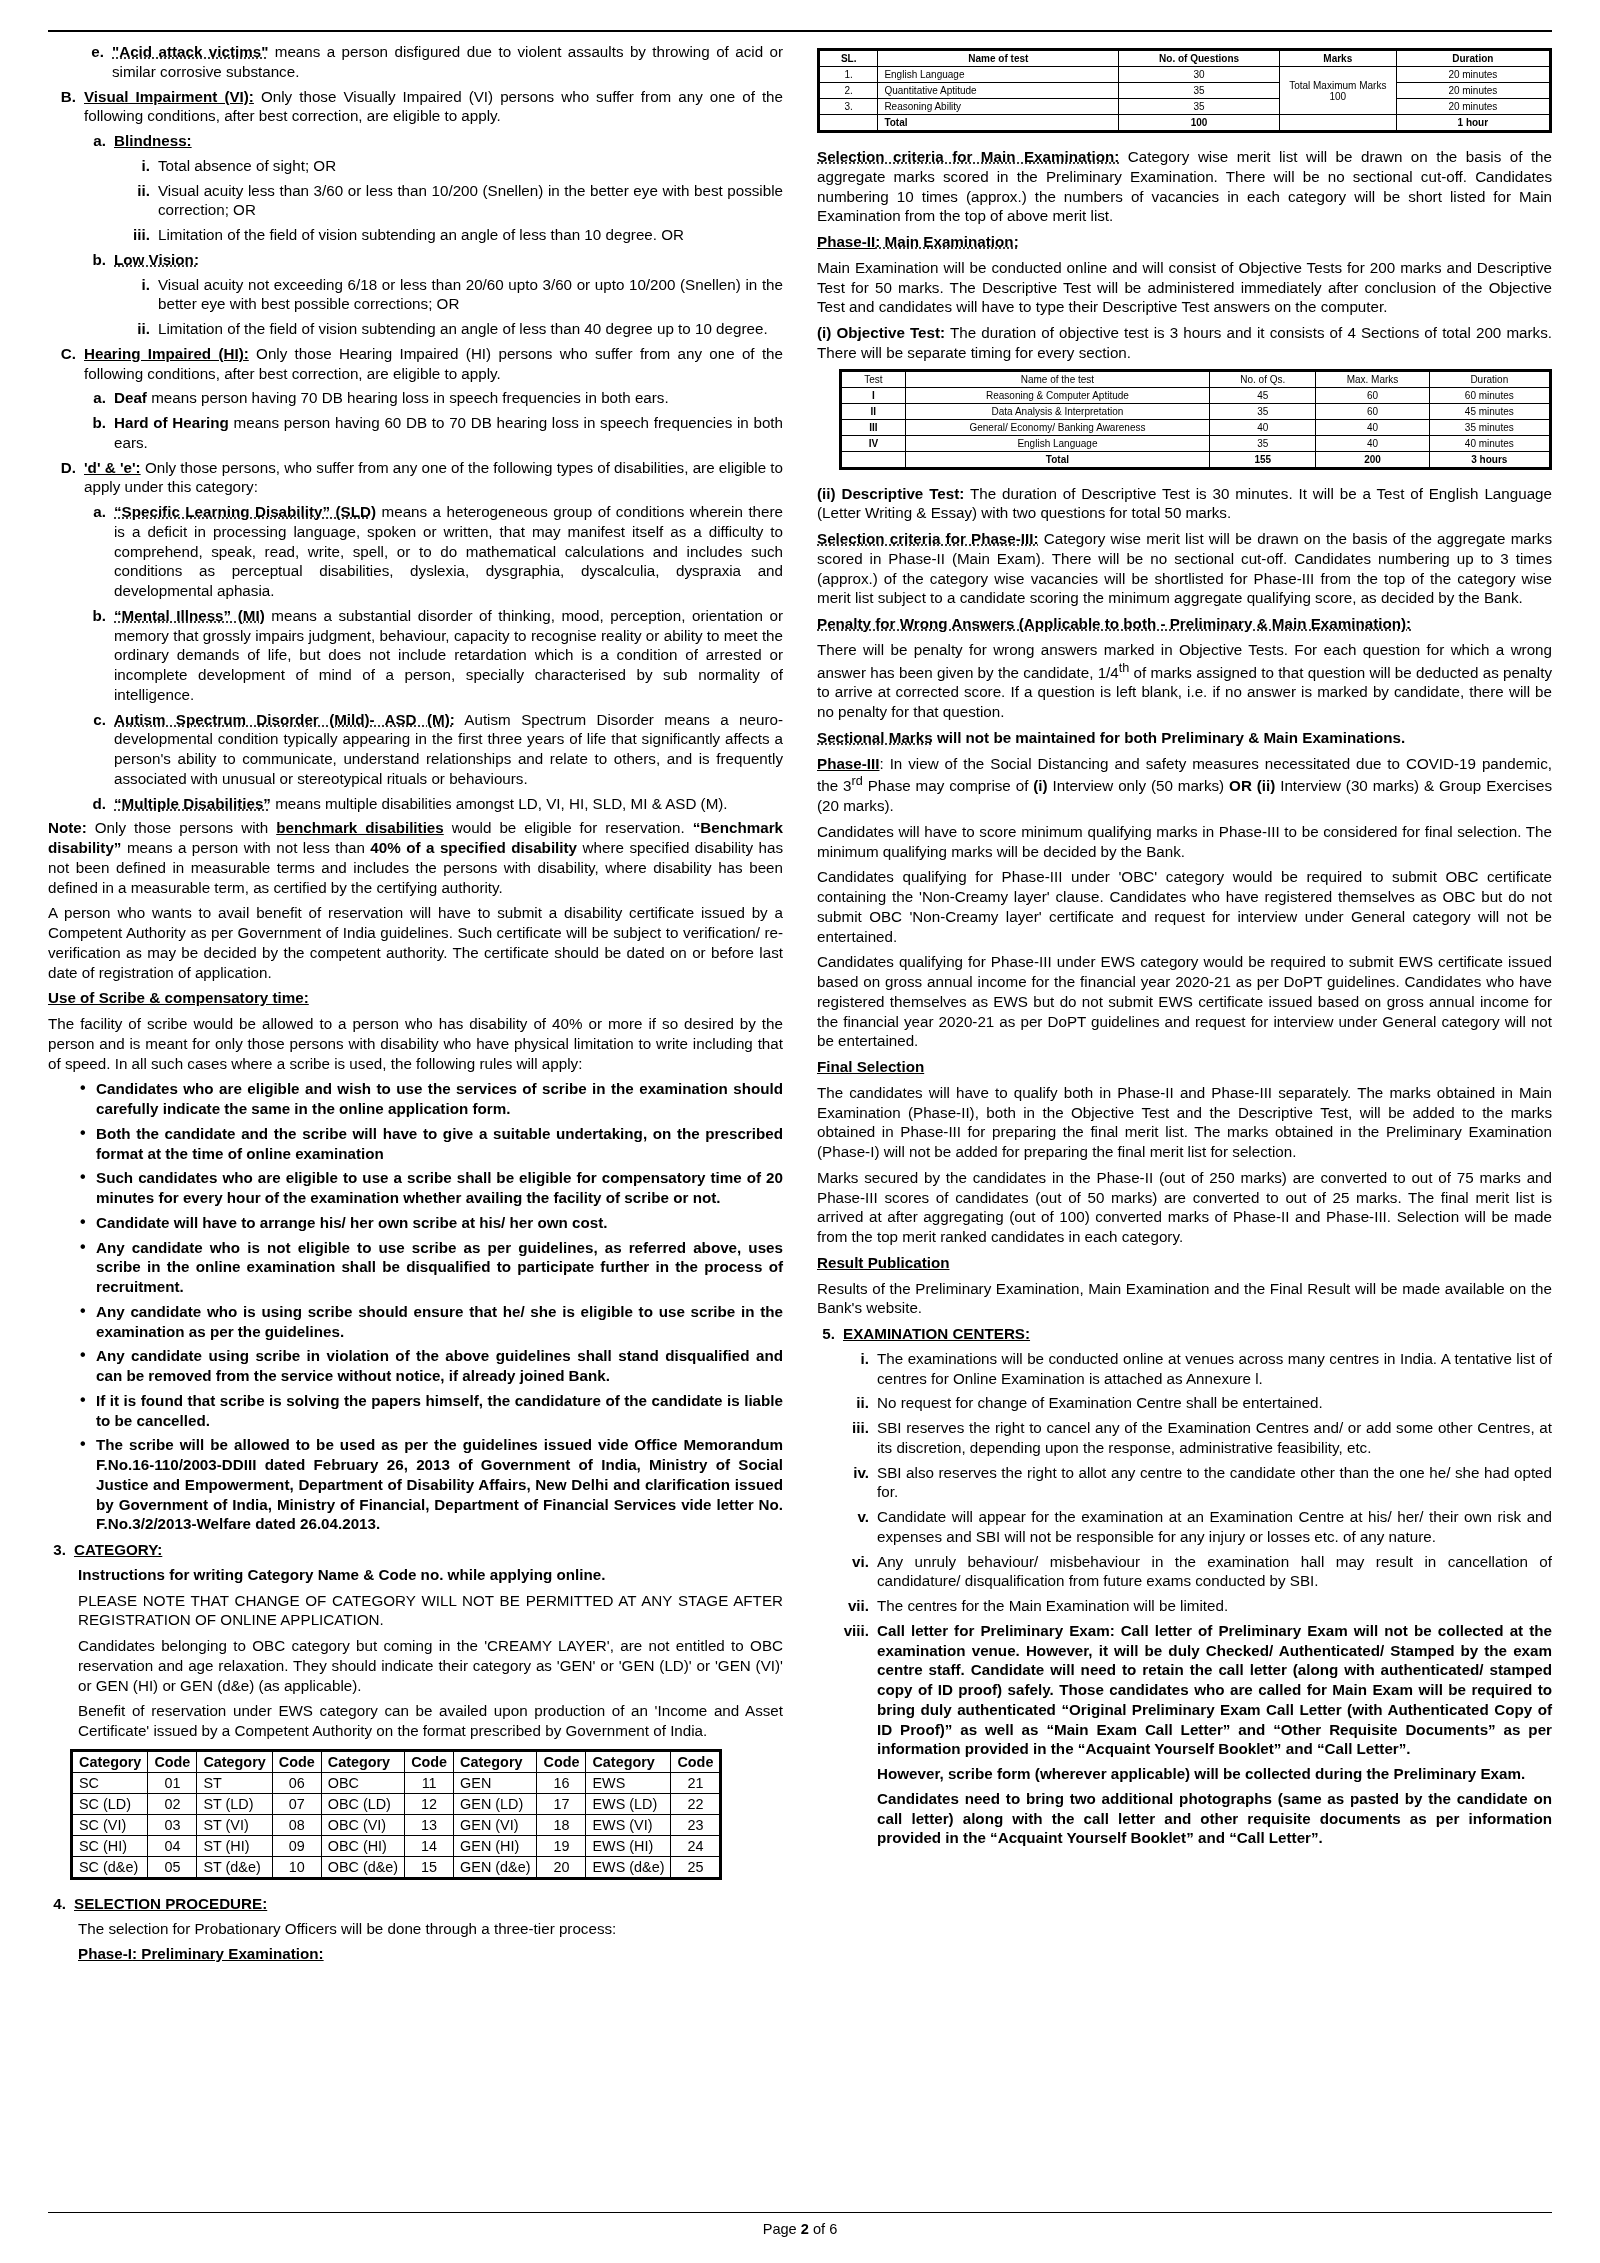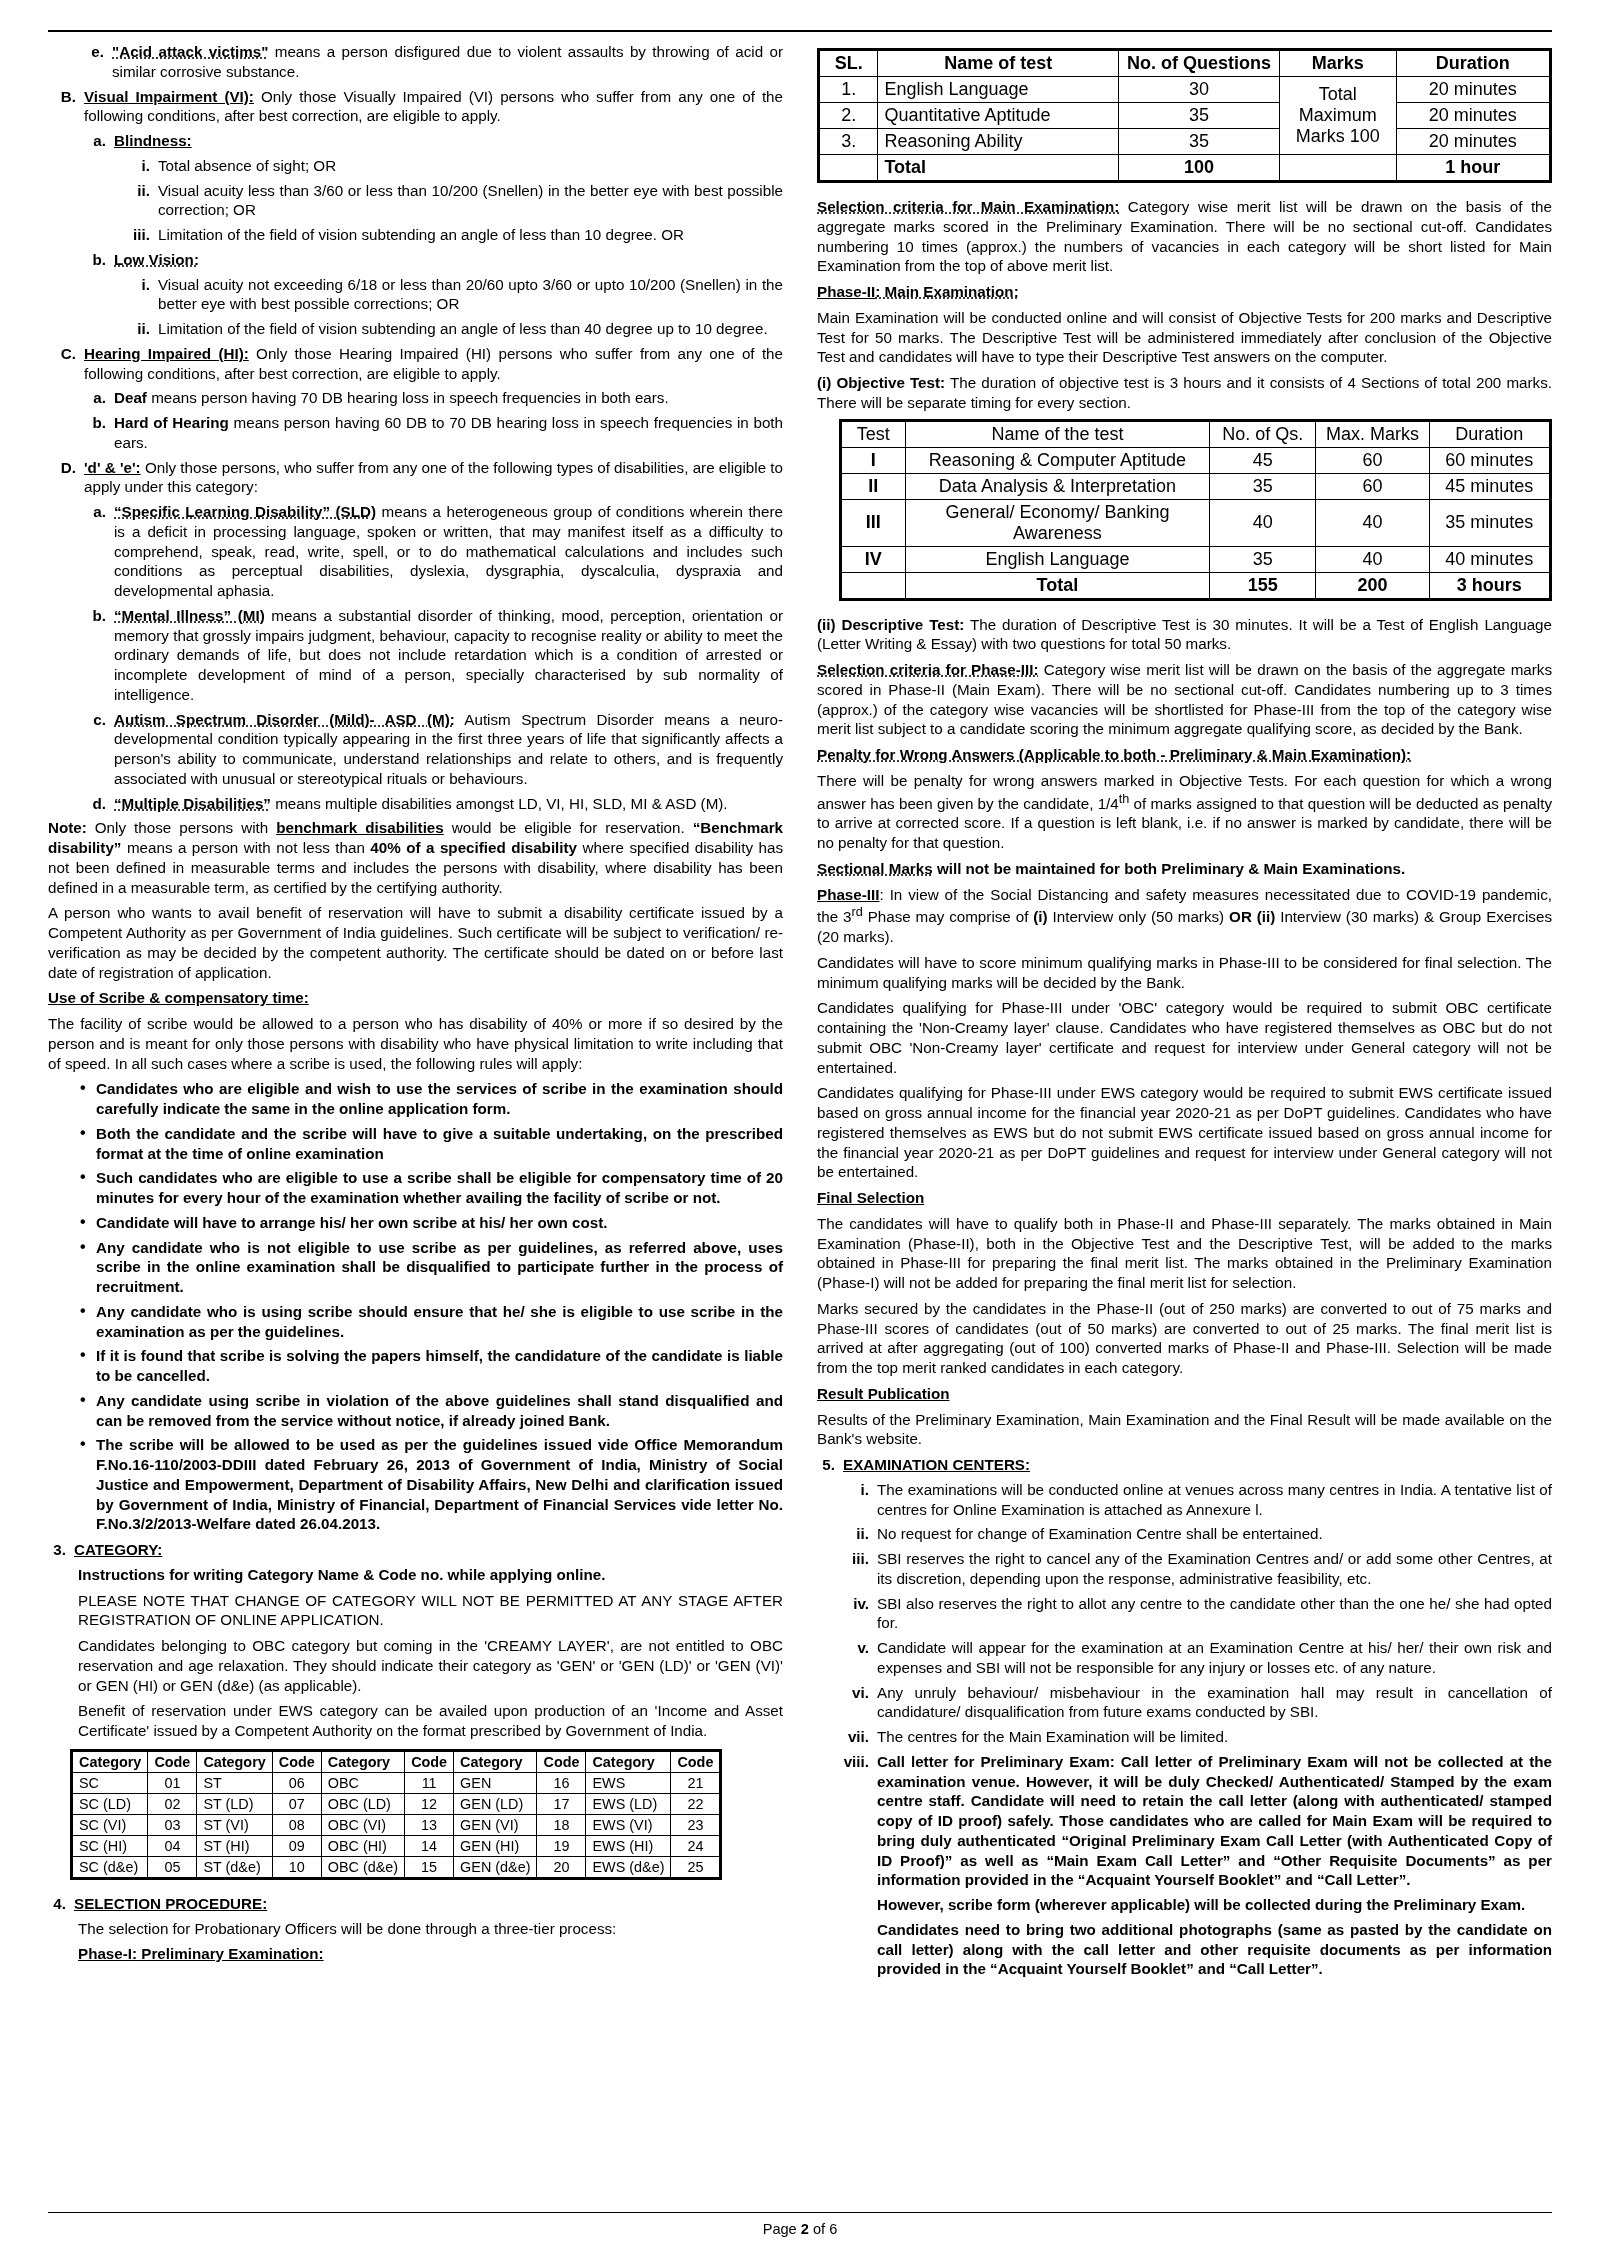--- a/index.html
+++ b/index.html
@@ -37,21 +37,21 @@
   .lvl-i  { margin-left:76px; }
   .lvl-num .mk { width:26px; padding-right:8px; }
   .lvl-num { margin-left:0px; }
   .indent1 { margin-left:30px; }
 
   ul.bul { list-style:none; margin:0 0 6px 0; padding:0 0 0 30px;font-weight:bold; }
   ul.bul > li { position:relative; padding-left:18px; margin-bottom:5px; font-size:15.2px; line-height:1.30; text-align:justify; }
   ul.bul > li:before { content:"\2022"; position:absolute; left:2px; top:-1px; font-size:16px; }
 
   
-  table { border-collapse:collapse; font-size:18px; }
+  table { border-collapse:collapse; font-size:10px; }
   table td, table th { border:1px solid #000; padding:2px 6px; font-weight:normal; }
   .tb-outer { border:2.5px solid #000; display:inline-block; }
   .prelim { width:100%; text-align:center; }
   .prelim th { font-weight:bold; }
   .prelim td.left { text-align:left; }
   .prelim .tot td { font-weight:bold; }
 
   .maintbl { width:100%; text-align:center; }
   .maintbl th { font-weight:normal; }
   .maintbl td.left { text-align:center; }
@@ -159,22 +159,22 @@
       <p class="b u">Use of Scribe &amp; compensatory time:</p>
       <p>The facility of scribe would be allowed to a person who has disability of 40% or more if so desired by the person and is meant for only those persons with disability who have physical limitation to write including that of speed. In all such cases where a scribe is used, the following rules will apply:</p>
 
       <ul class="bul">
         <li>Candidates who are eligible and wish to use the services of scribe in the examination should carefully indicate the same in the online application form.</li>
         <li>Both the candidate and the scribe will have to give a suitable undertaking, on the prescribed format at the time of online examination</li>
         <li>Such candidates who are eligible to use a scribe shall be eligible for compensatory time of 20 minutes for every hour of the examination whether availing the facility of scribe or not.</li>
         <li>Candidate will have to arrange his/ her own scribe at his/ her own cost.</li>
         <li>Any candidate who is not eligible to use scribe as per guidelines, as referred above, uses scribe in the online examination shall be disqualified to participate further in the process of recruitment.</li>
         <li>Any candidate who is using scribe should ensure that he/ she is eligible to use scribe in the examination as per the guidelines.</li>
+        <li>Any candidate using scribe in violation of the above guidelines shall stand disqualified and can be removed from the service without notice, if already joined Bank.</li>
         <li>If it is found that scribe is solving the papers himself, the candidature of the candidate is liable to be cancelled.</li>
-        <li>Any candidate using scribe in violation of the above guidelines shall stand disqualified and can be removed from the service without notice, if already joined Bank.</li>
         <li>The scribe will be allowed to be used as per the guidelines issued vide Office Memorandum F.No.16-110/2003-DDIII dated February 26, 2013 of Government of India, Ministry of Social Justice and Empowerment, Department of Disability Affairs, New Delhi and clarification issued  by Government of India, Ministry of Financial, Department of Financial Services vide letter No. F.No.3/2/2013-Welfare dated 26.04.2013.</li>
       </ul>
 
       <div class="row lvl-num">
         <div class="mk b">3.</div>
         <div class="bd b u">CATEGORY:</div>
       </div>
       <p class="b indent1">Instructions for writing Category Name &amp; Code no. while applying online.</p>
       <p class="indent1">PLEASE NOTE THAT CHANGE OF CATEGORY WILL NOT BE PERMITTED AT ANY STAGE AFTER REGISTRATION OF ONLINE APPLICATION.</p>
       <p class="indent1">Candidates belonging to OBC category but coming in the 'CREAMY LAYER', are not entitled to OBC reservation and age relaxation. They should indicate their category as 'GEN' or 'GEN (LD)' or 'GEN (VI)' or GEN (HI) or GEN (d&amp;e) (as applicable).</p>

